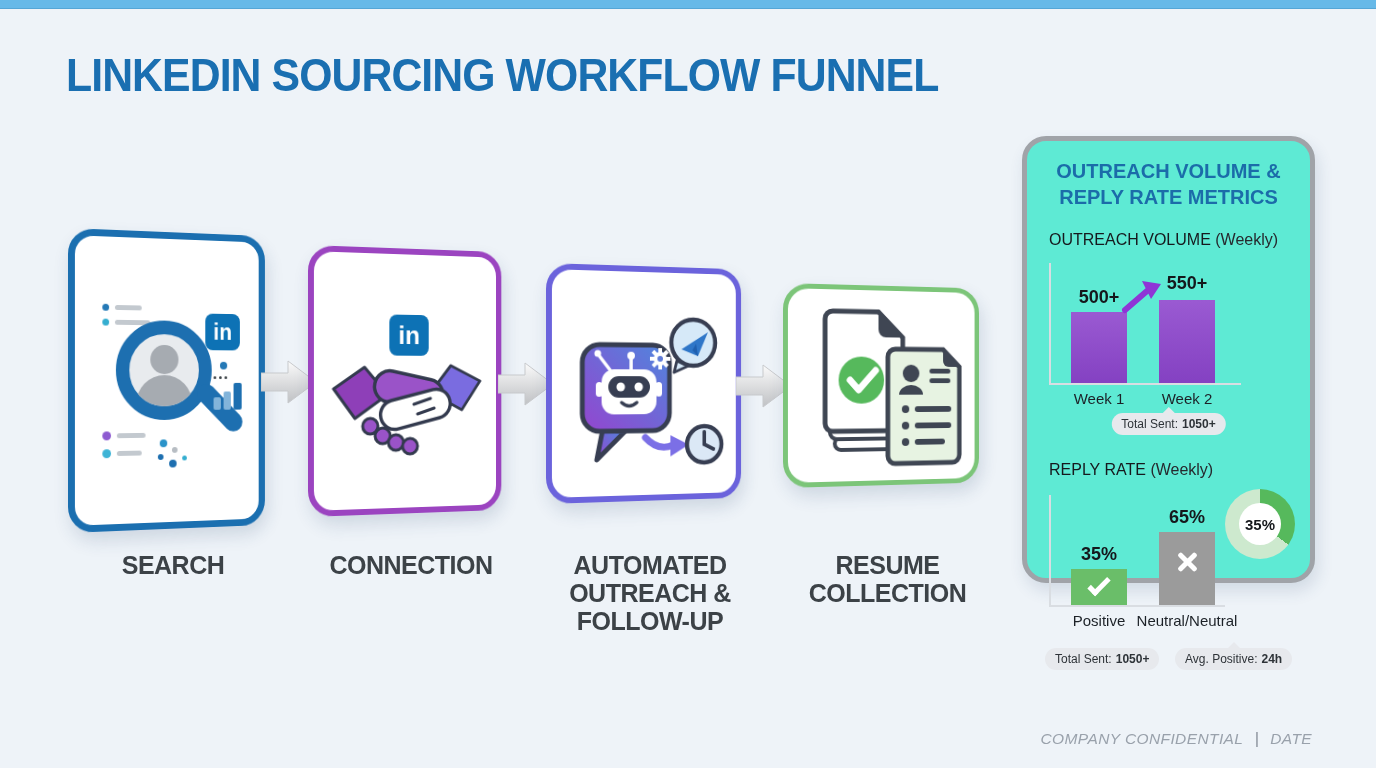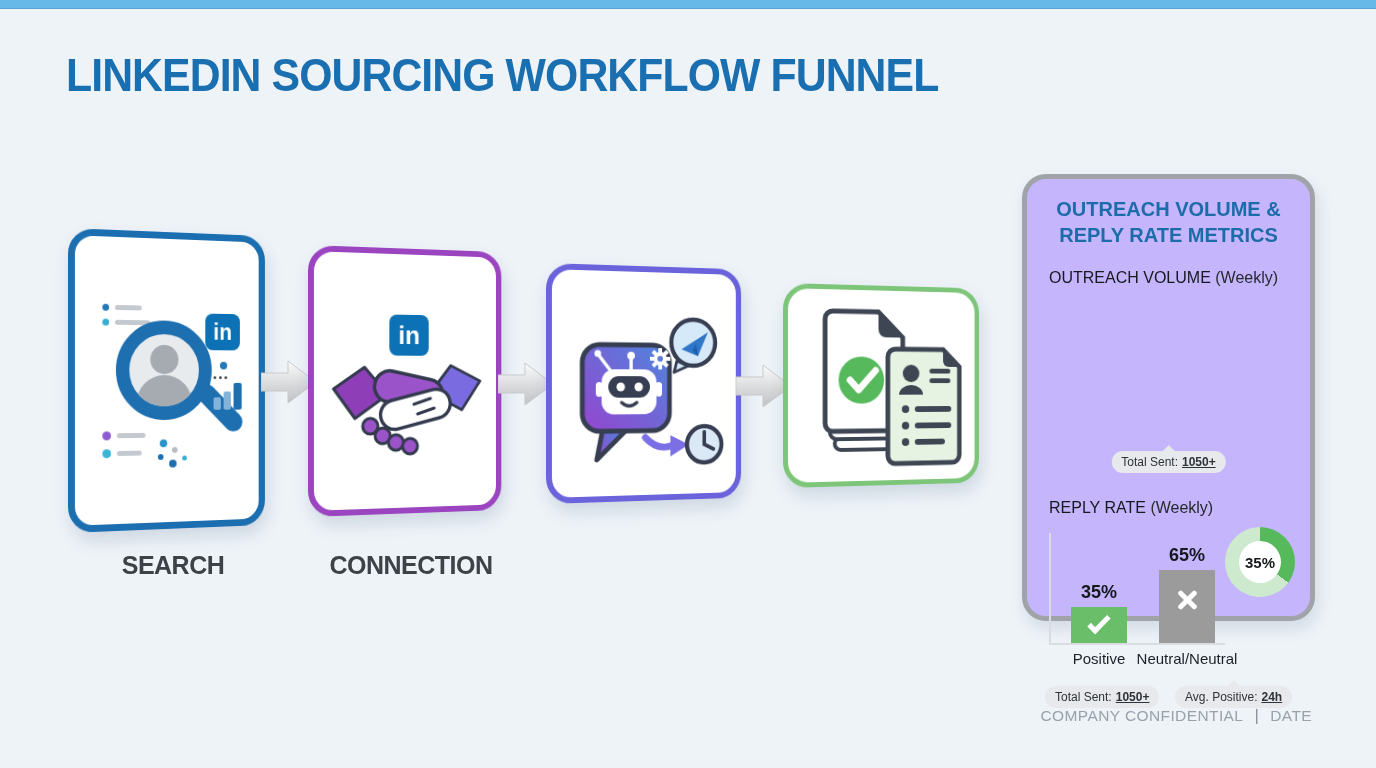--- a/index.html
+++ b/index.html
@@ -35,22 +35,22 @@
         border:14px solid #1d6fb0;background:#e8ebee;overflow:hidden;}
   .ring .head{position:absolute;left:22px;top:11px;width:30px;height:30px;border-radius:50%;background:#a6abb1;}
   .ring .torso{position:absolute;left:7px;top:42px;width:60px;height:42px;border-radius:30px 30px 0 0;background:#a6abb1;}
   .handle{position:absolute;left:122px;top:164px;width:62px;height:20px;border-radius:10px;
           background:#1d6fb0;transform:rotate(45deg);}
   .inbadge{position:absolute;display:flex;align-items:center;justify-content:center;
            background:#0d72b5;color:#fff;font-weight:bold;border-radius:8px;}
   .minibar{position:absolute;border-radius:2px;}
 
   
-  .panel{position:absolute;left:1022px;top:136px;width:293px;height:447px;background:#c4b5fd;
-         border:5px solid #a0a3a8;border-radius:24px;box-shadow:3px 8px 16px rgba(40,70,110,.14);margin-top:38px;}
+  .panel{position:absolute;left:1022px;top:136px;width:293px;height:447px;background:#5eead4;
+         border:5px solid #a0a3a8;border-radius:24px;box-shadow:3px 8px 16px rgba(40,70,110,.14);}
   .panel-title{position:absolute;left:50%;transform:translateX(-50%);top:17px;width:244px;
                text-align:center;font-size:20px;line-height:1.32;font-weight:bold;color:#1b6ca9;}
   .sec-head{position:absolute;left:22px;font-size:16px;color:#16191d;white-space:nowrap;}
   .sec-head .b{font-weight:normal;} .sec-head .n{font-weight:normal;color:#26292e;}
   .sh1{top:90px;} .sh2{top:320px;}
 
   .chart{position:absolute;}
   .ch1{left:22px;top:116px;width:192px;height:128px;}
   .ch2{left:22px;top:348px;width:176px;height:118px;}
   .ax-v{position:absolute;left:0;top:6px;bottom:0;width:2px;background:#d9dde2;}
@@ -62,34 +62,34 @@
 
   .check{width:22px;height:11px;border-left:5px solid #fff;border-bottom:5px solid #fff;
          transform:rotate(-45deg);margin-top:-6px;}
   .xmark{position:relative;width:24px;height:24px;margin-top:-14px;}
   .xmark::before,.xmark::after{content:"";position:absolute;left:10px;top:0;width:5px;height:24px;
          background:#fff;border-radius:2px;}
   .xmark::before{transform:rotate(45deg);} .xmark::after{transform:rotate(-45deg);}
 
   .pill{position:absolute;display:flex;align-items:center;gap:4px;background:#e7e9ed;border-radius:13px;
         padding:4px 10px;font-size:12px;color:#2e3338;white-space:nowrap;}
-  .pill .v{font-weight:bold;text-decoration:underline;}
+  .pill .v{font-weight:bold;}
   .pill.notch::before{content:"";position:absolute;top:-6px;left:50%;margin-left:-7px;
         border-left:7px solid transparent;border-right:7px solid transparent;border-bottom:7px solid #e7e9ed;}
   .pv{top:272px;left:50%;transform:translateX(-50%);}
   .pa{top:507px;left:18px;} .pb{top:507px;left:148px;}
 
   .donut{position:absolute;left:198px;top:348px;width:70px;height:70px;border-radius:50%;
          background:conic-gradient(#56b95c 0deg 126deg,#cde9ce 126deg 360deg);
          display:flex;align-items:center;justify-content:center;}
   .donut .hole{width:42px;height:42px;border-radius:50%;background:#fff;display:flex;
          align-items:center;justify-content:center;font-size:15px;font-weight:bold;color:#15181c;}
 
-  .footer{position:absolute;top:706px;right:64px;display:flex;align-items:center;gap:11px;
-          font-size:15.5px;color:#99a1ab;letter-spacing:.4px;}
+  .footer{position:absolute;top:729px;right:64px;display:flex;align-items:center;gap:11px;
+          font-size:15.5px;color:#99a1ab;letter-spacing:.4px;font-style:italic;}
   .footer .sep{color:#8b929c;font-size:17px;}
 </style>
 </head>
 <body>
 
 <div class="canvas">
   <div class="topbar"></div>
 
   <h1 class="title">LINKEDIN SOURCING WORKFLOW FUNNEL</h1>
 
@@ -243,29 +243,45 @@
         <rect x="133" y="119" width="40" height="6" rx="3" fill="#3f4653"></rect>
       <circle cx="123" cy="139" r="4" fill="#3f4653"></circle>
         <rect x="133" y="136" width="40" height="6" rx="3" fill="#3f4653"></rect>
       <circle cx="123" cy="156" r="4" fill="#3f4653"></circle>
         <rect x="133" y="153" width="33" height="6" rx="3" fill="#3f4653"></rect>
     </svg>
   </div>
 
   <div class="stage-label sl1">SEARCH</div>
   <div class="stage-label sl2">CONNECTION</div>
+  <div class="stage-label sl3">AUTOMATED OUTREACH &amp; FOLLOW-UP</div>
+  <div class="stage-label sl4">RESUME COLLECTION</div>
 
   <div class="panel">
     <div class="panel-title">OUTREACH VOLUME &amp; REPLY RATE METRICS</div>
 
     <div class="sec-head sh1">
       <span class="b">OUTREACH VOLUME</span>
       <span class="n">(Weekly)</span>
     </div>
 
+    <div class="chart ch1">
+      <div class="ax-v"></div>
+      <div class="ax-h"></div>
+      <div class="bar" style="left:22px;width:56px;height:71px;background:linear-gradient(180deg,#9a5ad2,#8441c2)"></div>
+      <div class="bar" style="left:110px;width:56px;height:83px;background:linear-gradient(180deg,#9a5ad2,#8441c2)"></div>
+      <div class="bval" style="left:10px;bottom:77px">500+</div>
+      <div class="bval" style="left:98px;bottom:91px">550+</div>
+      <svg class="growth" viewBox="0 0 42 34">
+        <path d="M4,29 L26,10" stroke="#8f35d6" stroke-width="6" stroke-linecap="round"></path>
+        <polygon points="21,0 40,3 30,18" fill="#8f35d6"></polygon>
+      </svg>
+      <div class="xlab" style="left:0px;width:100px">Week 1</div>
+      <div class="xlab" style="left:88px;width:100px">Week 2</div>
+    </div>
 
     <div class="pill pv notch">
       <span>Total Sent:</span>
       <span class="v">1050+</span>
     </div>
 
     <div class="sec-head sh2">
       <span class="b">REPLY RATE</span>
       <span class="n">(Weekly)</span>
     </div>

